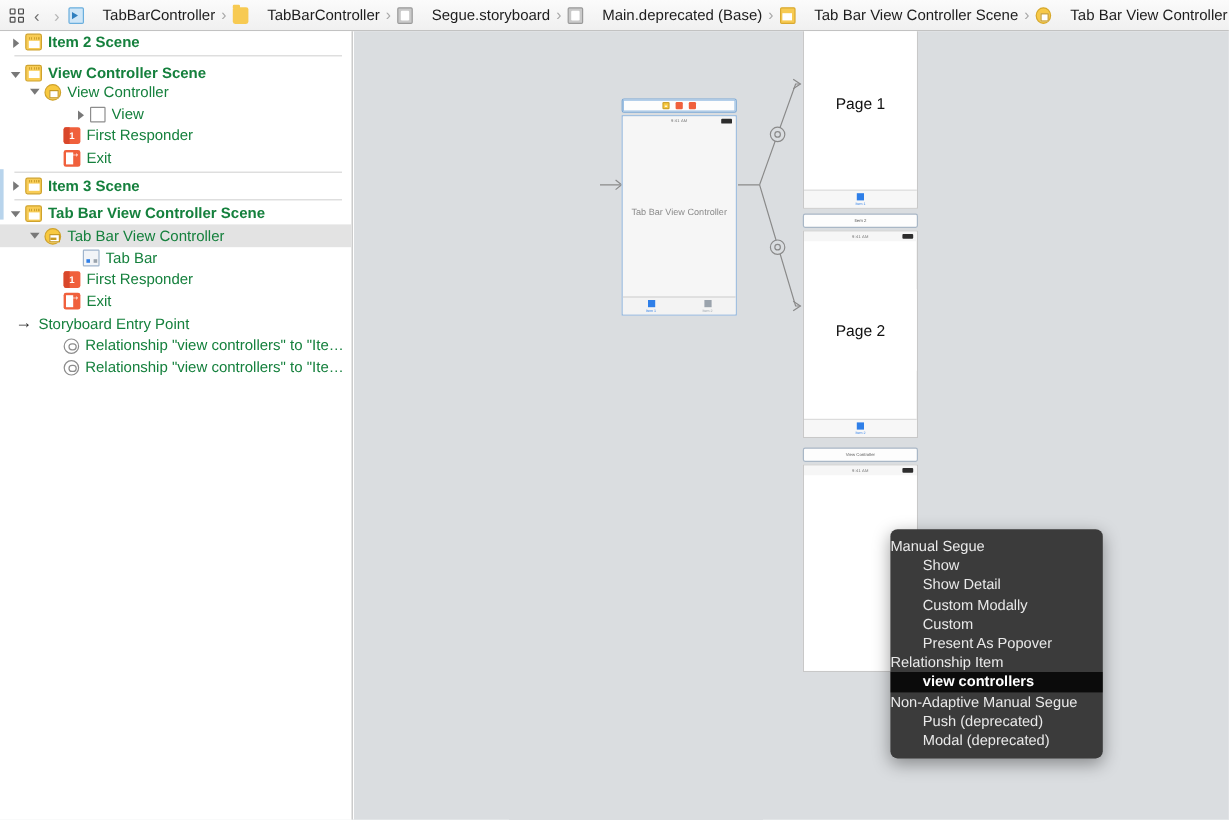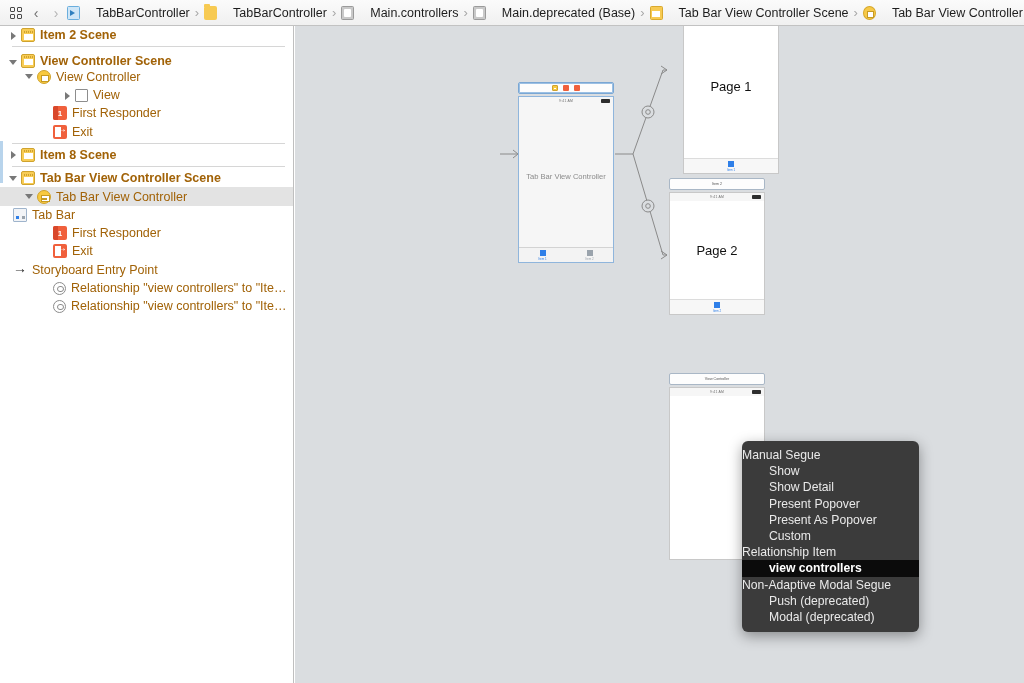--- a/index.html
+++ b/index.html
@@ -53,21 +53,21 @@
   }
   .row{ position:relative; height:18.3px; display:flex; align-items:center; white-space:nowrap; }
   .row.sel{ background:#e3e3e3; }
   .tri{ width:11px; height:11px; flex:none; margin-right:2px; position:relative; }
   .tri.r:after{ content:""; position:absolute; left:3px; top:2px; width:0;height:0;
         border-left:5px solid #787878; border-top:4px solid transparent; border-bottom:4px solid transparent;}
   .tri.d:after{ content:""; position:absolute; left:1px; top:3px; width:0;height:0;
         border-top:5px solid #787878; border-left:4px solid transparent; border-right:4px solid transparent;}
   .tri.none{ }
   .ic{ width:14px; height:14px; flex:none; margin-right:5px; position:relative; }
-  .lbl{ color:#a16207; overflow:hidden; text-overflow:ellipsis; }
+  .lbl{ color:#15803d; overflow:hidden; text-overflow:ellipsis; }
   .lbl.bold{ font-weight:bold; }
   .divider{ height:1px; background:#d6d6d6; margin:2px 8px 2px 12px; }
 
   
   .i-scene{ background:#f8cc55; border:1px solid #cfa32e; border-radius:2px; }
   .i-scene:after{ content:""; position:absolute; left:1.5px; top:4.5px; right:1.5px; bottom:1.5px;
        background:#fff;}
   .i-scene:before{ content:""; position:absolute; left:1.5px; top:1.5px; right:1.5px; height:2px;
        background:repeating-linear-gradient(to right,#cfa32e 0 1px,#f8cc55 1px 2px);}
   .i-vc{ width:14px;height:14px; background:#f8c93f; border:1px solid #cfa32e; border-radius:50%;}
@@ -188,21 +188,21 @@
   <span class="sep">›</span>
 
   <div class="crumb">
     <span class="ci ci-folder"></span>
     <span>TabBarController</span>
   </div>
   <span class="sep">›</span>
 
   <div class="crumb">
     <span class="ci ci-sb"></span>
-    <span>Main.controllers</span>
+    <span>Segue.storyboard</span>
   </div>
   <span class="sep">›</span>
 
   <div class="crumb">
     <span class="ci ci-sb"></span>
     <span>Main.deprecated (Base)</span>
   </div>
   <span class="sep">›</span>
 
   <div class="crumb">
@@ -247,34 +247,34 @@
       </div>
       <div class="row" style="padding-left: 40px;">
         <span class="tri none"></span>
         <span class="ic i-exit"></span>
         <span class="lbl">Exit</span>
       </div>
       <div class="divider"></div>
       <div class="row" style="padding-left: 8px;">
         <span class="tri r"></span>
         <span class="ic i-scene"></span>
-        <span class="lbl bold">Item 8 Scene</span>
+        <span class="lbl bold">Item 3 Scene</span>
       </div>
       <div class="divider"></div>
       <div class="row" style="padding-left: 8px;">
         <span class="tri d"></span>
         <span class="ic i-scene"></span>
         <span class="lbl bold">Tab Bar View Controller Scene</span>
       </div>
       <div class="row sel" style="padding-left: 24px;">
         <span class="tri d"></span>
         <span class="ic i-tbvc"></span>
         <span class="lbl">Tab Bar View Controller</span>
       </div>
-      <div class="row" style="">
+      <div class="row" style="padding-left: 56px;">
         <span class="tri none"></span>
         <span class="ic i-tabbar"></span>
         <span class="lbl">Tab Bar</span>
       </div>
       <div class="row" style="padding-left: 40px;">
         <span class="tri none"></span>
         <span class="ic i-fr"></span>
         <span class="lbl">First Responder</span>
       </div>
       <div class="row" style="padding-left: 40px;">
@@ -341,39 +341,39 @@
           <span class="tab-txt on">Item 1</span>
         </div>
         <div class="tab-item">
           <span class="tab-sq off"></span>
           <span class="tab-txt off">Item 2</span>
         </div>
       </div>
     </div>
   </div>
 
-  <div class="scene" style="left:388px; top:-12px;">
+  <div class="scene" style="left:374px; top:-12px;">
     <div class="pg-device" style="height:160px;">
       <div class="pg-body">
         <span class="pg-title">Page 1</span>
       </div>
       <div class="pg-tabbar">
         <div class="tab-item">
           <span class="tab-sq on"></span>
           <span class="tab-txt on">Item 1</span>
         </div>
       </div>
     </div>
   </div>
 
   <div class="scene" style="left:374px; top:152px;">
     <div class="dock">
       <span class="dock-lbl">Item 2</span>
     </div>
-    <div class="pg-device" style="height:123px;gap:40px;">
+    <div class="pg-device" style="height:173px;gap:40px;">
       <div class="statusbar">
         <span class="sb-time">9:41 AM</span>
         <span class="sb-batt"></span>
       </div>
       <div class="pg-body">
         <span class="pg-title">Page 2</span>
       </div>
       <div class="pg-tabbar">
         <div class="tab-item">
           <span class="tab-sq on"></span>
@@ -393,22 +393,22 @@
         <span class="sb-batt"></span>
       </div>
       <div class="pg-body"></div>
     </div>
   </div>
 
   <div id="ctxmenu" style="left:447px; top:415px;">
       <div class="mi">Manual Segue</div>
       <div class="mi sub">Show</div>
       <div class="mi sub">Show Detail</div>
-      <div class="mi sub">Present Popover</div>
+      <div class="mi sub">Custom Modally</div>
+      <div class="mi sub">Custom</div>
       <div class="mi sub">Present As Popover</div>
-      <div class="mi sub">Custom</div>
       <div class="mi">Relationship Item</div>
       <div class="mi sub hi">view controllers</div>
-      <div class="mi">Non-Adaptive Modal Segue</div>
+      <div class="mi">Non-Adaptive Manual Segue</div>
       <div class="mi sub">Push (deprecated)</div>
       <div class="mi sub">Modal (deprecated)</div>
     </div>
 </div>
 
 </body></html>

